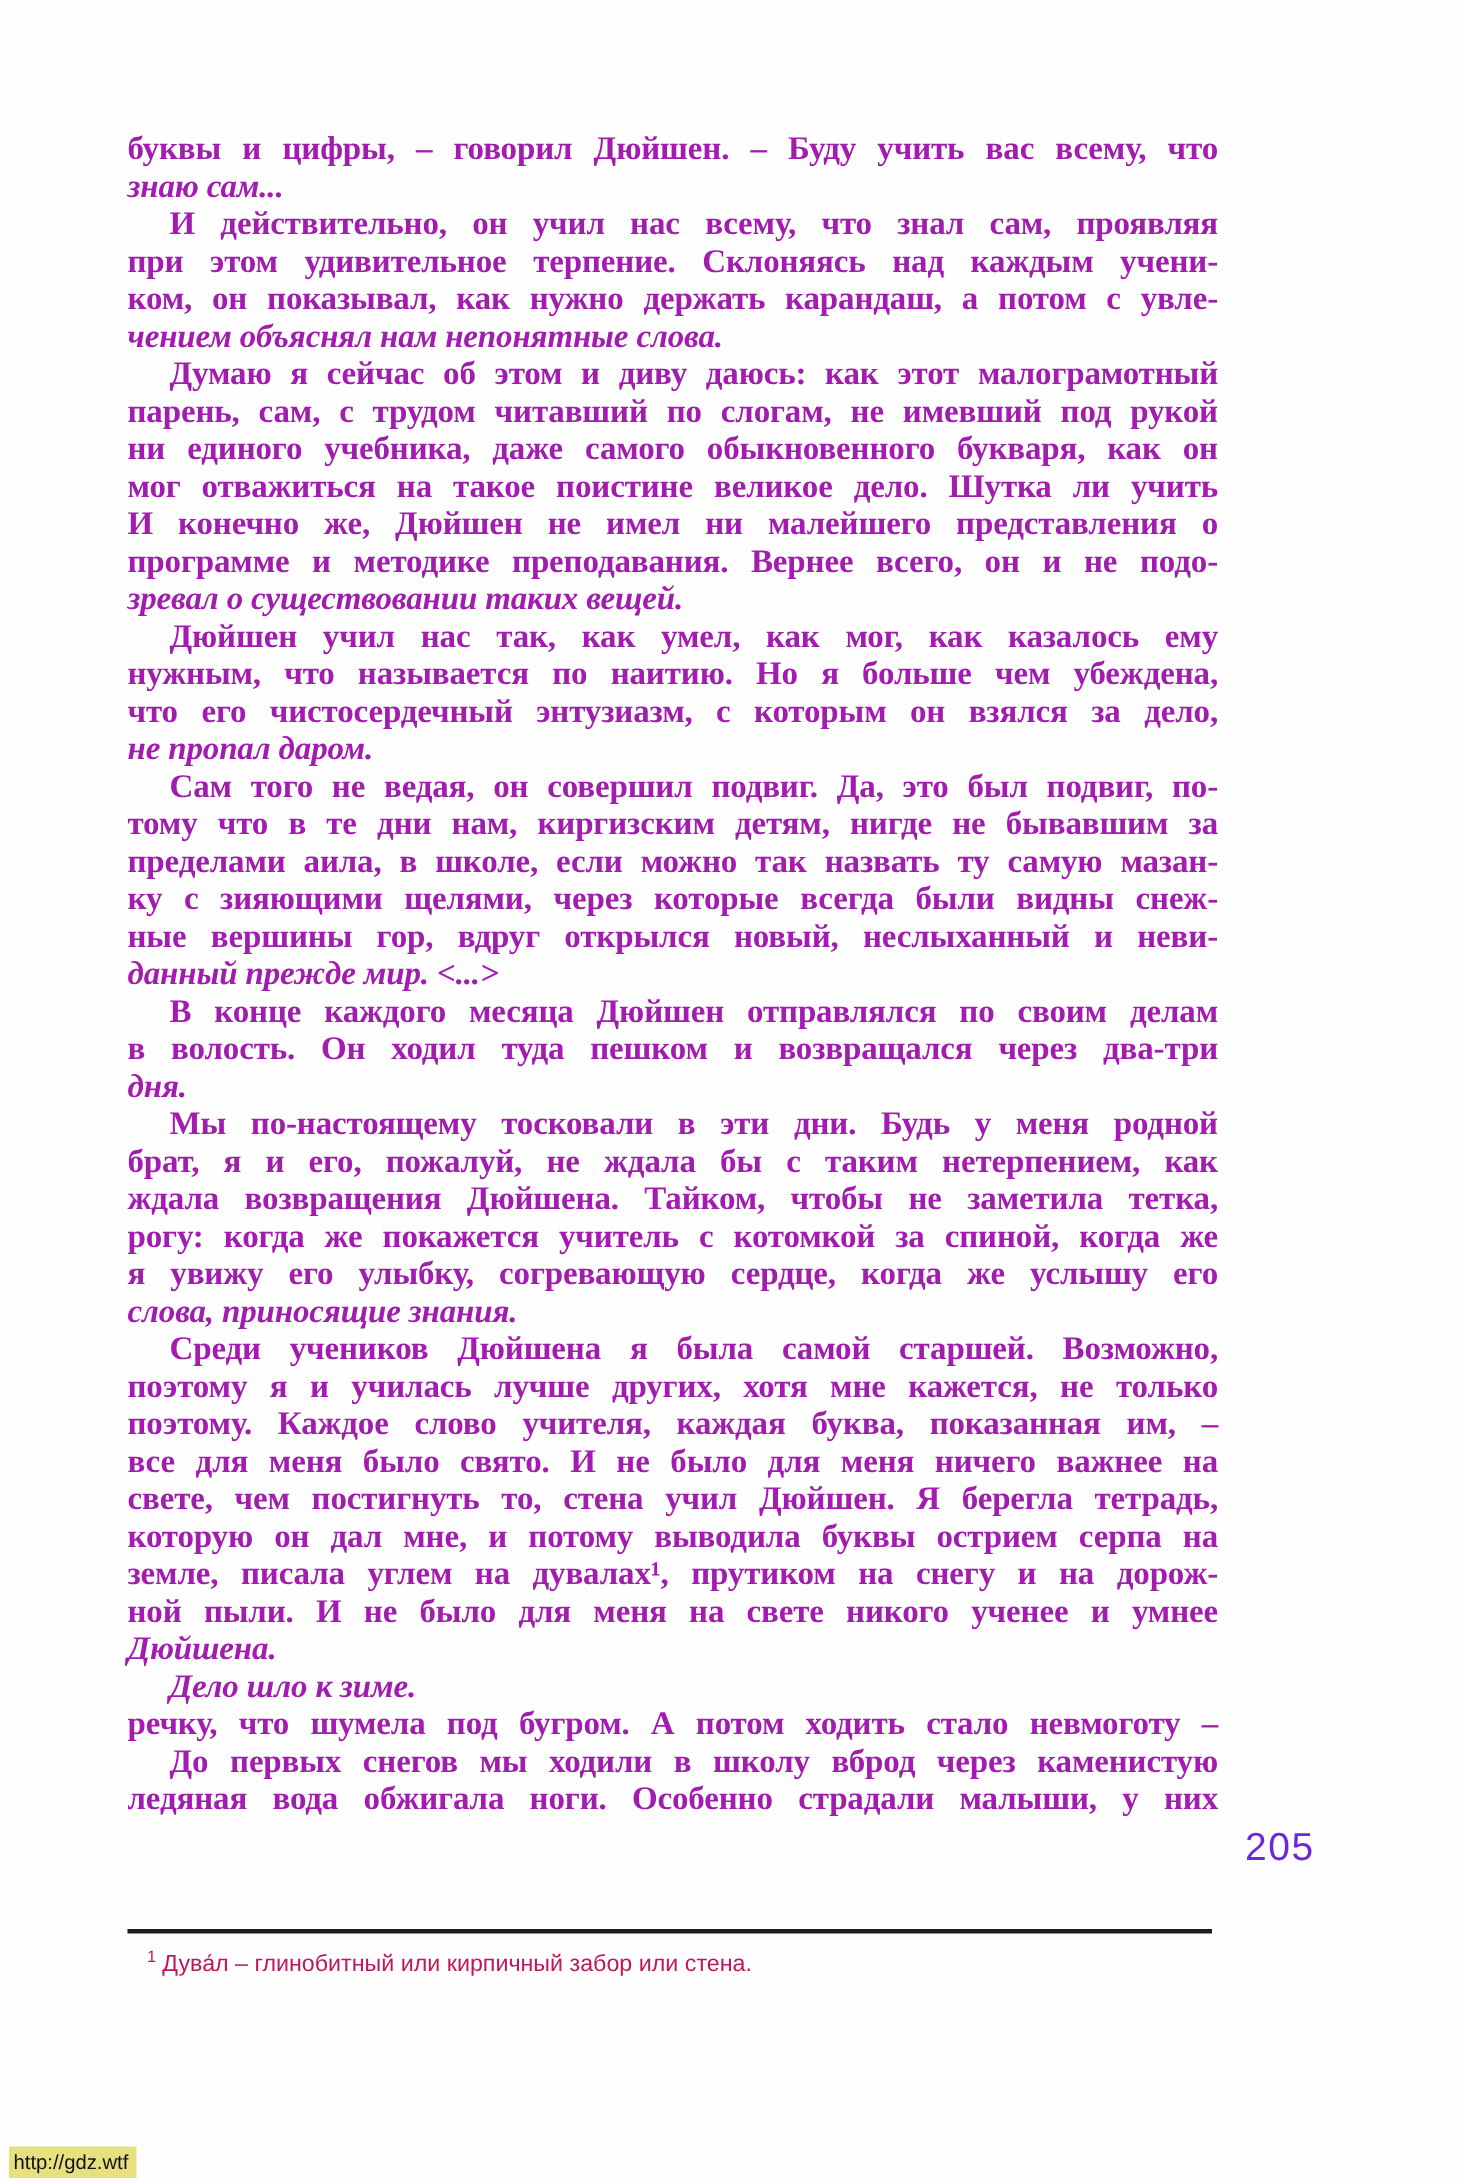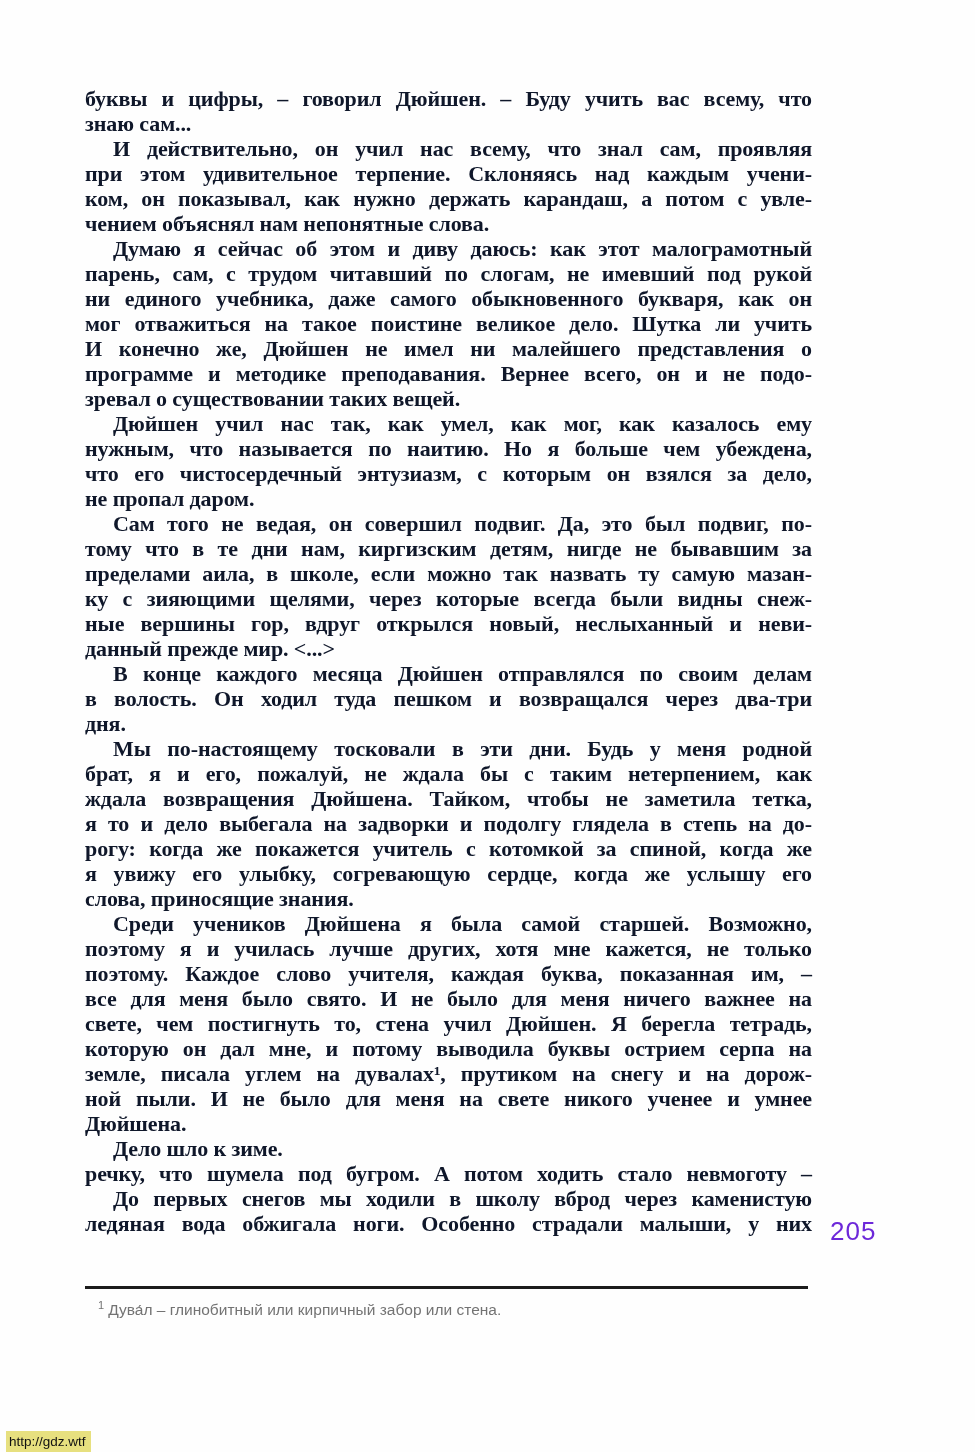--- a/index.html
+++ b/index.html
@@ -20,45 +20,45 @@
     position: absolute;
     left: 85px;
     top: 86px;
     width: 727px;
   }
   .line {
     font-family: "Liberation Serif", "DejaVu Serif", serif;
     font-weight: 700;
     font-size: 22px;
     line-height: 25px;
-    color: #0f172a;
+    color: #a21caf;
     text-align: justify;
     text-align-last: justify;
     letter-spacing: -0.1px;
     white-space: normal;
   }
-  .line.lastshort { text-align-last: left; }
+  .line.lastshort { text-align-last: left; font-style: italic; }
   .line.first { text-indent: 28px; }
   .footnote-rule {
     position: absolute;
     left: 85px;
     top: 1286px;
     width: 723px;
     height: 0;
     border-top: 3px solid #1c1c1c;
   }
   .footnote {
     position: absolute;
     left: 98px;
     top: 1295px;
     width: 650px;
     font-family: "Liberation Sans", "DejaVu Sans", sans-serif;
     font-size: 15.5px;
     line-height: 20px;
-    color: #737373;
+    color: #be185d;
   }
   .footnote sup {
     font-size: 11px;
     margin-right: 4px;
   }
   .page-number {
     position: absolute;
     left: 830px;
     top: 1216px;
     width: 60px;
@@ -120,21 +120,20 @@
       </div>
       <div>
         <div class="line first">В конце каждого месяца Дюйшен отправлялся по своим делам</div>
         <div class="line">в волость. Он ходил туда пешком и возвращался через два-три</div>
         <div class="line lastshort">дня.</div>
       </div>
       <div>
         <div class="line first">Мы по-настоящему тосковали в эти дни. Будь у меня родной</div>
         <div class="line">брат, я и его, пожалуй, не ждала бы с таким нетерпением, как</div>
         <div class="line">ждала возвращения Дюйшена. Тайком, чтобы не заметила тетка,</div>
-        <div class="line">я то и дело выбегала на задворки и подолгу глядела в степь на до-</div>
         <div class="line">рогу: когда же покажется учитель с котомкой за спиной, когда же</div>
         <div class="line">я увижу его улыбку, согревающую сердце, когда же услышу его</div>
         <div class="line lastshort">слова, приносящие знания.</div>
       </div>
       <div>
         <div class="line first">Среди учеников Дюйшена я была самой старшей. Возможно,</div>
         <div class="line">поэтому я и училась лучше других, хотя мне кажется, не только</div>
         <div class="line">поэтому. Каждое слово учителя, каждая буква, показанная им, –</div>
         <div class="line">все для меня было свято. И не было для меня ничего важнее на</div>
         <div class="line">свете, чем постигнуть то, стена учил Дюйшен. Я берегла тетрадь,</div>

